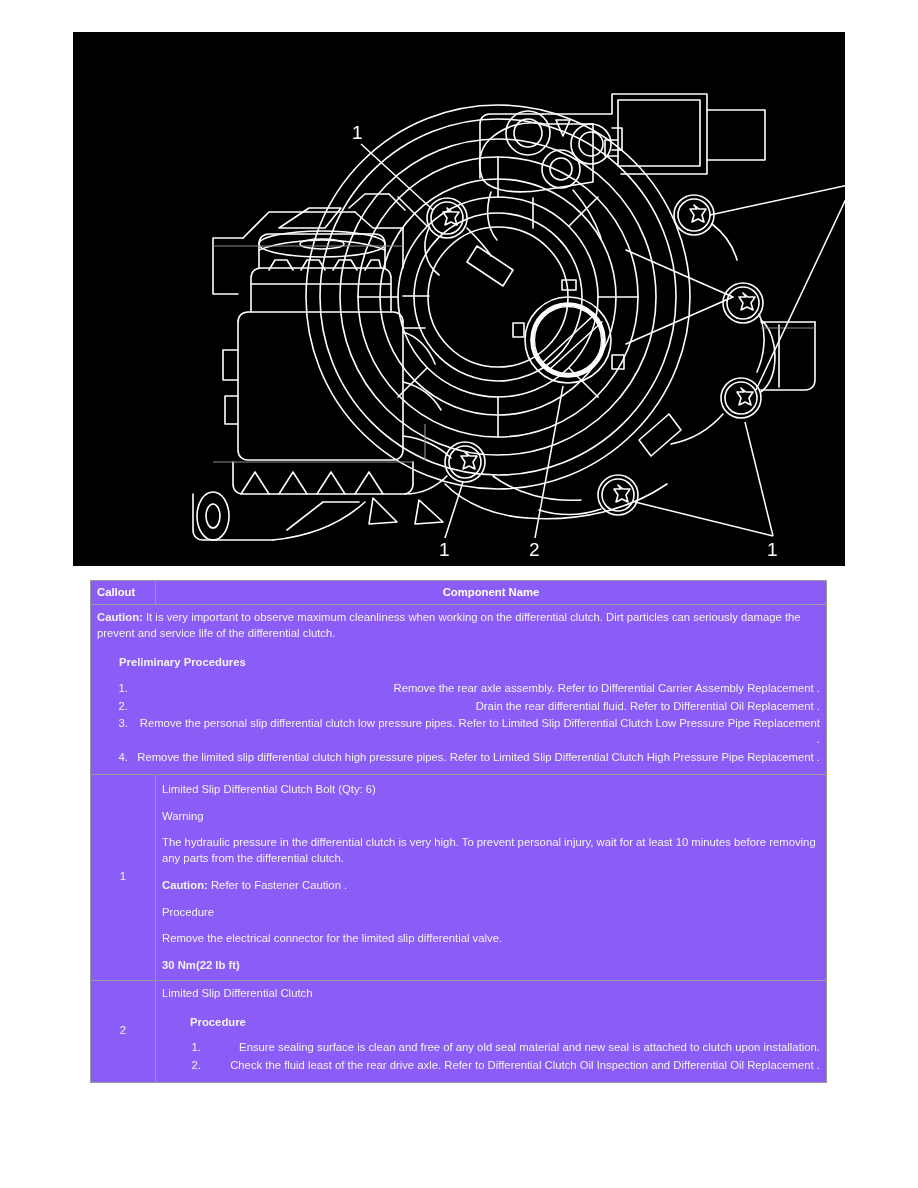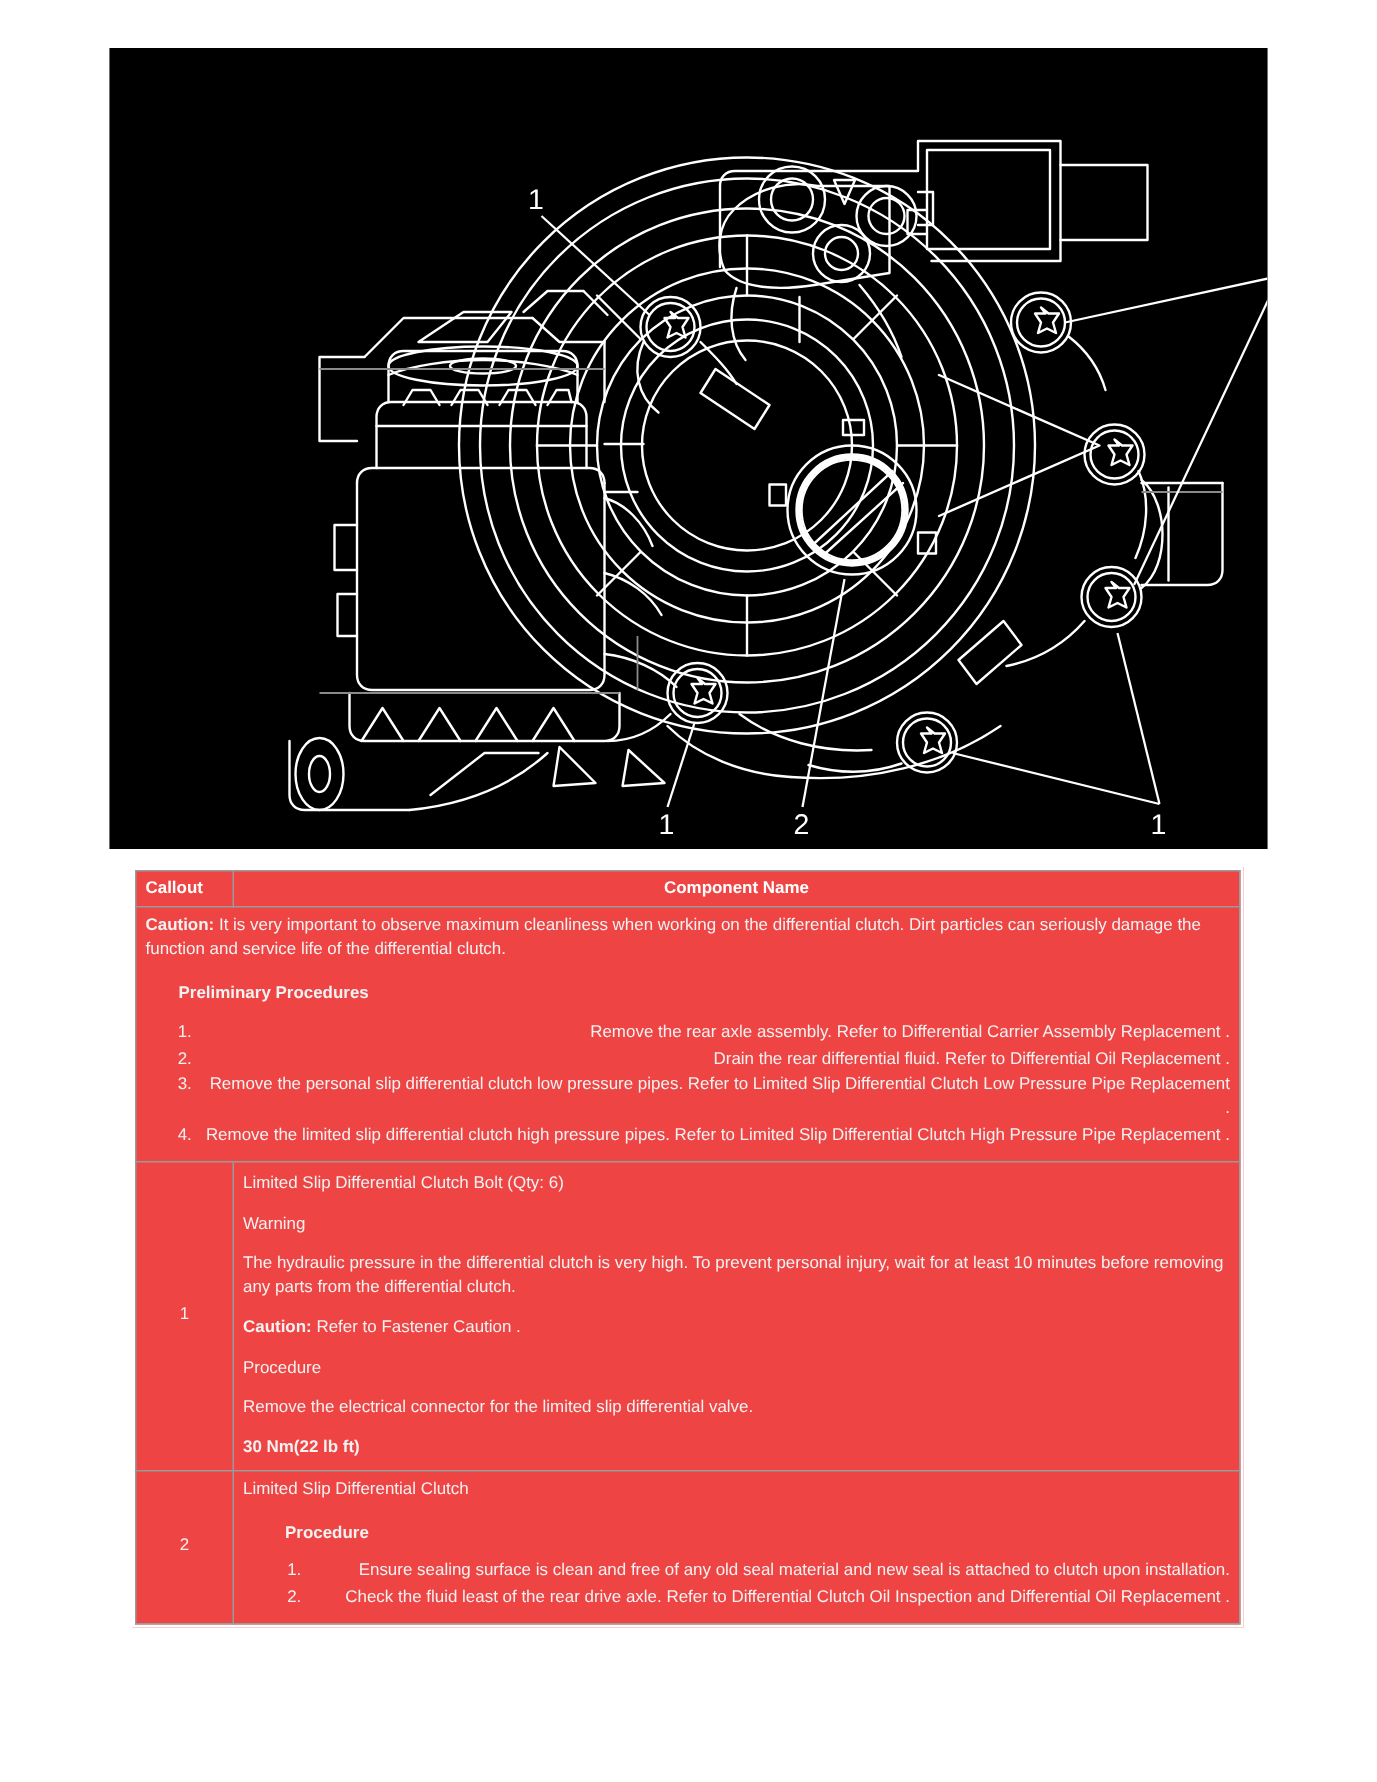--- a/index.html
+++ b/index.html
@@ -30,21 +30,21 @@
     width: 772px;
     height: 534px;
   }
 
   
   #procedure-table {
     position: absolute;
     left: 88px;
     top: 578px;
     width: 741px;
-    background: #ef4444;
+    background: #8b5cf6;
     border: 2px solid #ffffff;
     box-sizing: border-box;
     color: #ffffff;
   }
   #procedure-table .tbl {
     width: 100%;
     border-collapse: collapse;
     table-layout: fixed;
     border: 1px solid #9a9a9a;
   }
@@ -334,21 +334,21 @@
 <div id="procedure-table">
   <table class="tbl">
     <tbody>
       <tr>
         <th class="th-callout col-callout">Callout</th>
         <th class="th-component">Component Name</th>
       </tr>
 
       <tr>
         <td colspan="2">
-          <p class="para"><span class="lead">Caution:</span><span> It is very important to observe maximum cleanliness when working on the differential clutch. Dirt particles can seriously damage the function and service life of the differential clutch.</span></p>
+          <p class="para"><span class="lead">Caution:</span><span> It is very important to observe maximum cleanliness when working on the differential clutch. Dirt particles can seriously damage the prevent and service life of the differential clutch.</span></p>
           <div class="indent-head">Preliminary Procedures</div>
           <ol class="proc">
             <li>Remove the rear axle assembly. Refer to Differential Carrier Assembly Replacement .</li>
             <li>Drain the rear differential fluid. Refer to Differential Oil Replacement .</li>
             <li>Remove the personal slip differential clutch low pressure pipes. Refer to Limited Slip Differential Clutch Low Pressure Pipe Replacement .</li>
             <li>Remove the limited slip differential clutch high pressure pipes. Refer to Limited Slip Differential Clutch High Pressure Pipe Replacement .</li>
           </ol>
         </td>
       </tr>
 

